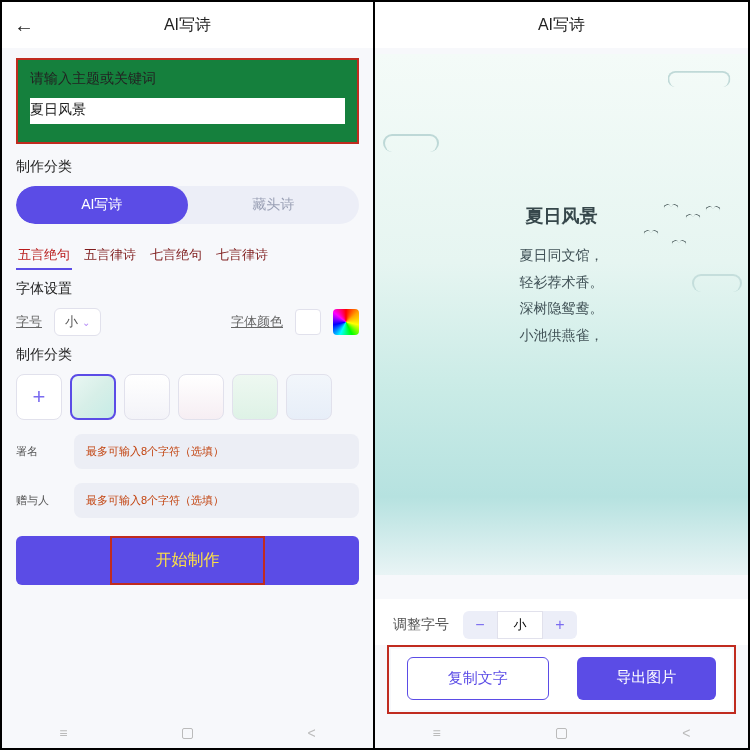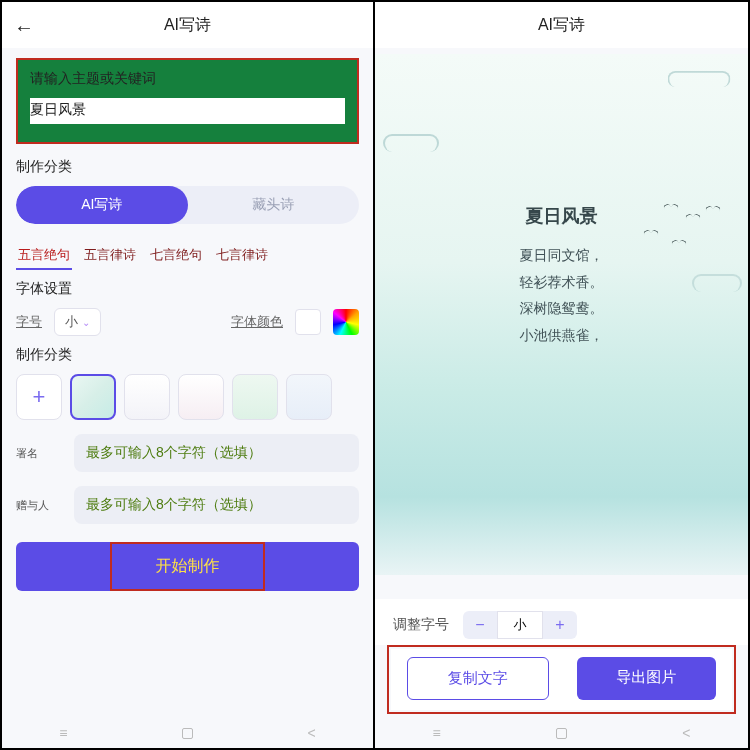--- a/index.html
+++ b/index.html
@@ -56,21 +56,21 @@
   .thumb.sel { border: 2px solid #5b4ce6; }
   .thumb.t2 { background: linear-gradient(135deg,#eaf7f3,#d7efe8,#c6ece6); }
   .thumb.t3 { background: linear-gradient(#fff,#f3f3f8); }
   .thumb.t4 { background: linear-gradient(#fff,#f6eef3); }
   .thumb.t5 { background: linear-gradient(#eef8f1,#def2e6); }
   .thumb.t6 { background: linear-gradient(#f2f6fb,#e7eef8); }
 
   
   .sig-row { display: flex; align-items: center; gap: 18px; padding: 0 14px; margin-top: 14px; }
   .sig-lbl { font-size: 11px; color: #555; width: 40px; }
-  .sig-in { flex: 1; background: #eceef5; border-radius: 8px; padding: 10px 12px; font-size: 14px; color: #4d7c0f; }
+  .sig-in { flex: 1; background: #eceef5; border-radius: 8px; padding: 10px 12px; font-size: 11px; color: #c2410c; }
 
   
   .primary { margin: 18px 14px 10px; background: #5b4ce6; color: #fde047; text-align: center; padding: 14px 0; border-radius: 6px; font-size: 16px; position: relative; }
   .primary .inner-red { position: absolute; left: 94px; right: 94px; top: 0; bottom: 0; border: 2px solid #c02b1f; pointer-events: none; }
 
   
   .nav { height: 30px; display: flex; align-items: center; justify-content: space-around; }
   .nav span { color: #bbb; font-size: 14px; }
   .nav .sq { width: 11px; height: 11px; border: 1.5px solid #bbb; border-radius: 2px; display: inline-block; }
 

